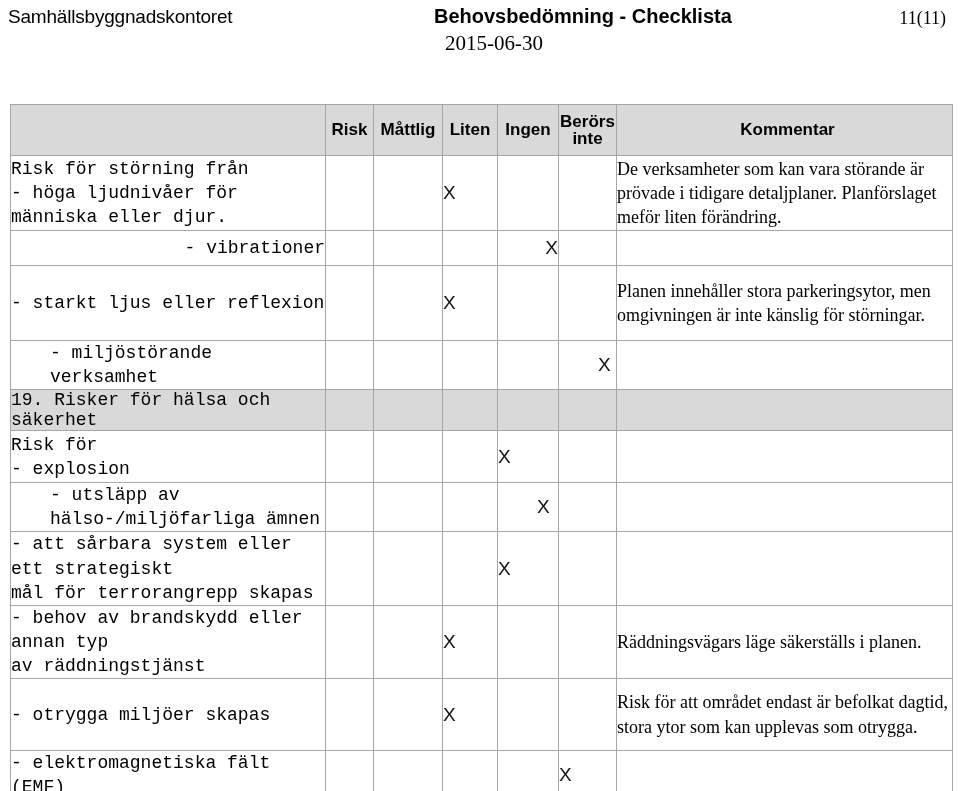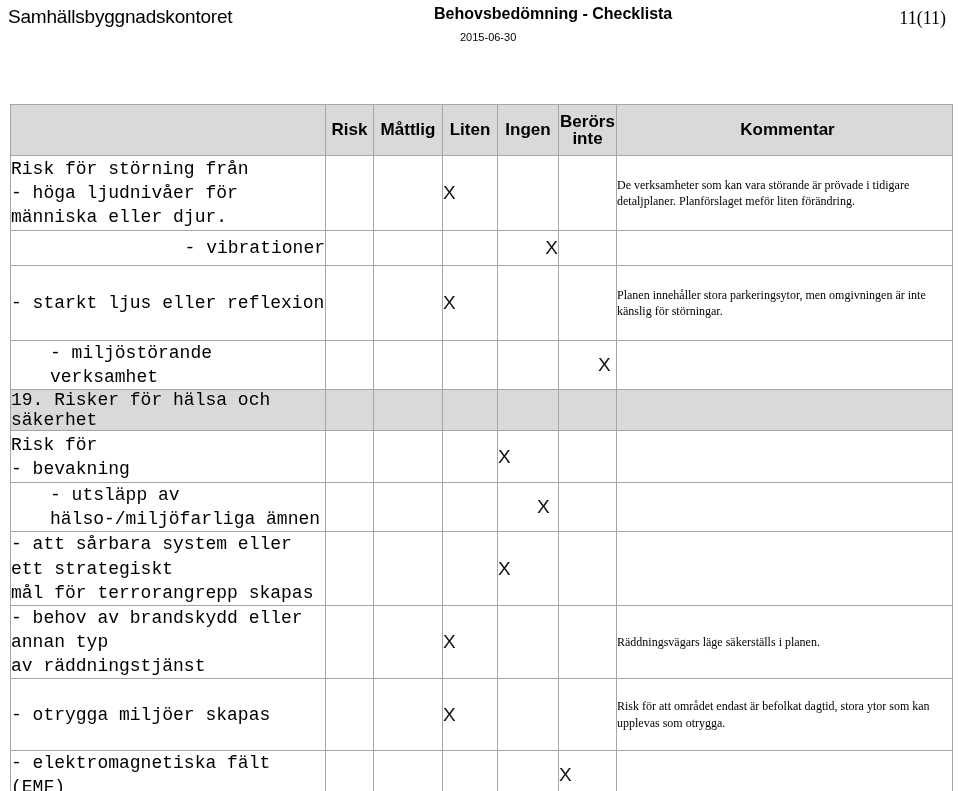--- a/index.html
+++ b/index.html
@@ -28,38 +28,38 @@
     font-size: 19px;
     font-weight: 400;
     letter-spacing: -0.2px;
     white-space: nowrap;
   }
   .doc-title {
     position: absolute;
     left: 434px;
     top: 5px;
     font-family: "Liberation Sans", sans-serif;
-    font-size: 16px;
+    font-size: 20px;
     font-weight: bold;
     white-space: nowrap;
   }
   .page-number {
     position: absolute;
     right: 14px;
     top: 8px;
     font-family: "Liberation Serif", serif;
     font-size: 18px;
     white-space: nowrap;
   }
   .doc-date {
     position: absolute;
-    left: 460px;
+    left: 445px;
     top: 31px;
-    font-family: Liberation Sans, sans-serif;
-    font-size: 11px;
+    font-family: Liberation Serif, serif;
+    font-size: 21px;
     white-space: nowrap;
   }
 
   
   .checklist-wrap {
     position: absolute;
     left: 10px;
     top: 104px;
     width: 942px;
   }
@@ -112,21 +112,21 @@
   }
   td.mark-cell {
     text-align: center;
     font-family: "Liberation Sans", sans-serif;
     font-size: 19px;
     font-weight: normal;
     color: #111;
   }
   td.comment-cell {
     font-family: "Liberation Serif", serif;
-    font-size: 12px;
+    font-size: 18px;
     line-height: 1.35;
     padding: 4px 6px 4px 8px;
     vertical-align: top;
   }
   td.comment-cell.vc { vertical-align: middle; }
 
   
   tr.section-row td {
     background: #d9d9d9;
     height: 33px;
@@ -242,21 +242,21 @@
         <td></td>
         <td></td>
         <td></td>
         <td></td>
         <td></td>
       </tr>
 
       <tr class="r-h53">
         <td class="label-cell">
           <div>Risk för</div>
-          <div>- bevakning</div>
+          <div>- explosion</div>
         </td>
         <td class="mark-cell"></td>
         <td class="mark-cell"></td>
         <td class="mark-cell"></td>
         <td class="mark-cell">X</td>
         <td class="mark-cell"></td>
         <td class="comment-cell"></td>
       </tr>
 
       <tr class="r-h40">

